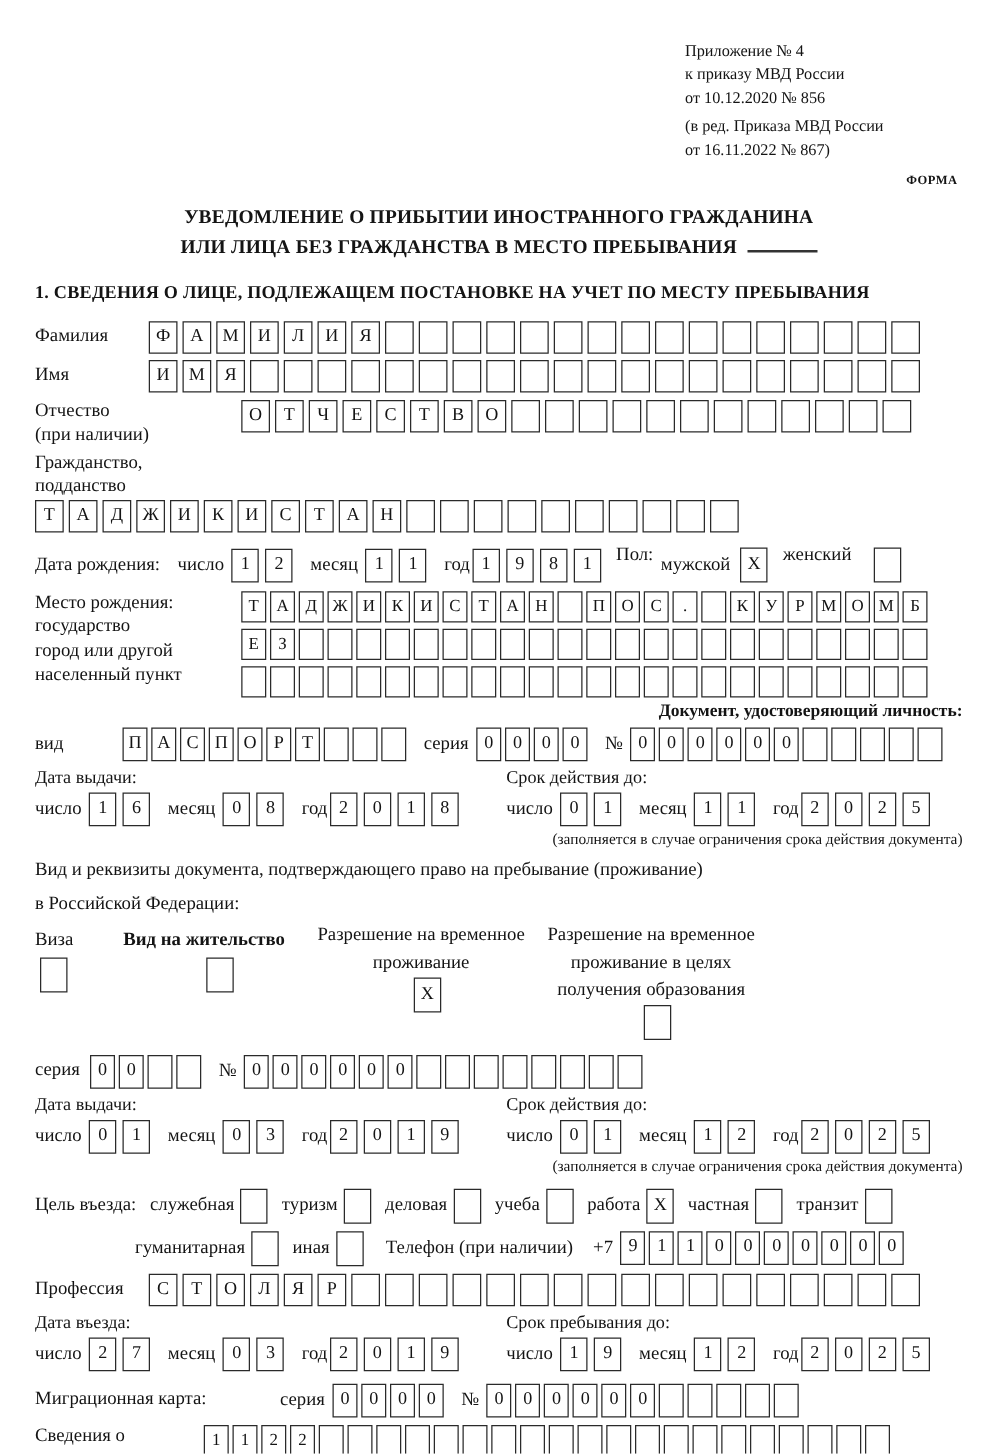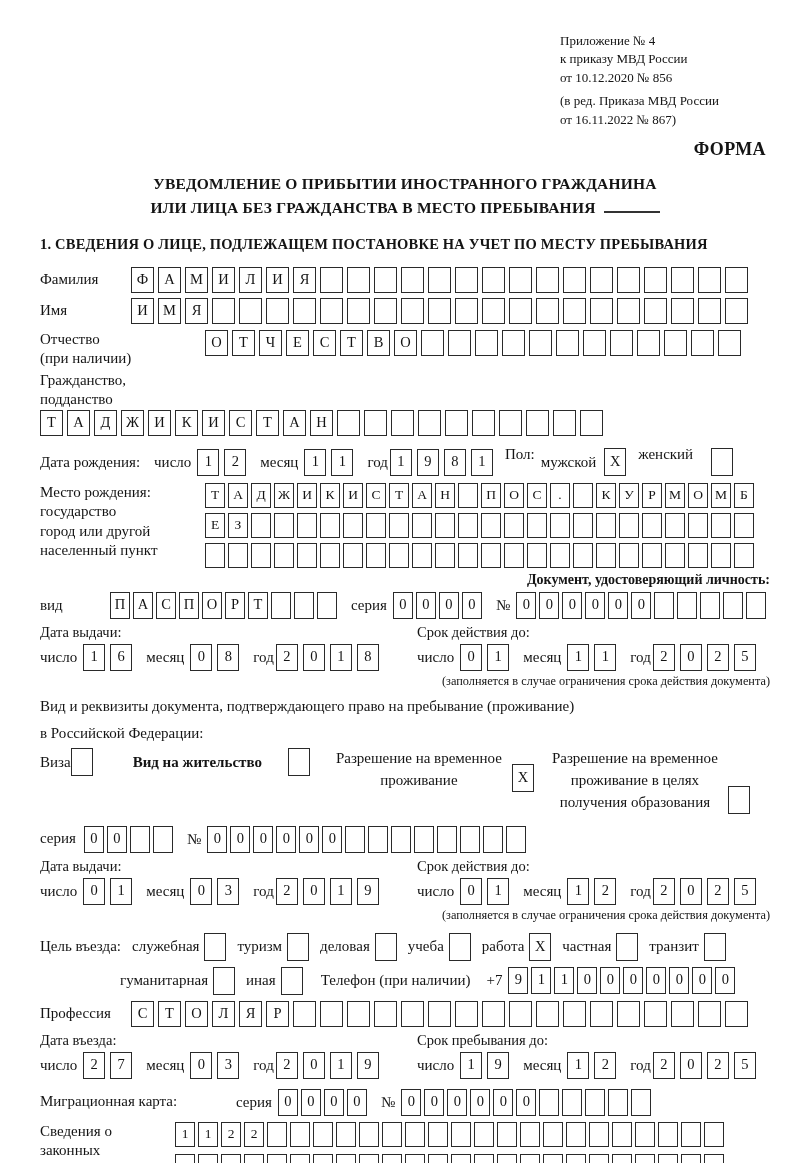--- a/index.html
+++ b/index.html
@@ -1,24 +1,24 @@
 <!DOCTYPE html>
 <html><head>
 <meta charset="utf-8">
 <style>
   html,body{margin:0;padding:0;background:#ffffff;}
   .page{
     position:relative;width:800px;height:1163px;box-sizing:border-box;
-    padding:32px 30px 0 40px;background:#fff;color:#141414;
+    padding:32px 30px 0 28px;background:#fff;color:#141414;
     font-family:"Liberation Serif","DejaVu Serif",serif;font-size:15px;
     overflow:hidden;
   }
   .annex{margin-left:520px;font-size:13px;line-height:1.42;}
   .amend{margin-top:5px;}
-  .forma{text-align:right;font-weight:bold;margin-top:10px;letter-spacing:.4px;padding-right:4px;font-size:18px;}
+  .forma{text-align:right;font-weight:bold;margin-top:10px;letter-spacing:.4px;padding-right:4px;font-size:10px;}
   .title{text-align:center;font-weight:bold;margin-top:12px;font-size:15.5px;line-height:1.5;letter-spacing:.2px;}
   .blank-line{display:inline-block;width:56px;border-bottom:2px solid #333;margin-left:8px;vertical-align:baseline;}
   .sec1{font-weight:bold;margin-top:17px;font-size:14.5px;letter-spacing:.2px;}
 
   .row{display:flex;align-items:flex-start;margin-top:7px;}
   .row.vcenter{align-items:center;}
   .lbl{flex:none;line-height:1.3;}
   .w70{width:70px;}.w91{width:91px;}.w135{width:135px;}.w140{width:140px;}.w165{width:165px;}.w170{width:170px;}
   .mt2{margin-top:2px;flex-direction:column;}.mt4{margin-top:4px;}.mt5{margin-top:5px;}.mt6{margin-top:6px;}.mt10{margin-top:10px;}.mt12{margin-top:12px;}.mt14{margin-top:14px;}
 
@@ -41,21 +41,21 @@
 
   .date-pair{display:flex;margin-top:5px;}
   .gleft{width:345px;flex:none;}
   .gright{margin-left:32px;flex:none;}
   .dhead{font-size:14.5px;}
   .dfields{display:flex;align-items:center;margin-top:3px;}
   .note-right{text-align:right;font-size:12.3px;margin-top:3px;}
   .para{margin-top:7px;line-height:1.35;}
 
   .opts{align-items:flex-start;margin-top:5px;}
-  .opt{display:flex;align-items:flex-end;}
+  .opt{display:flex;align-items:center;flex-direction:column;}
   .olbl{line-height:28px;flex:none;}
   .olines{text-align:center;line-height:1.45;flex:none;}
   .mlbox{margin-left:10px;}
   .ml8{margin-left:8px;}.ml12{margin-left:12px;}.ml18{margin-left:18px;}.ml26{margin-left:26px;}.ml40{margin-left:40px;font-weight:bold;}
 
   .pitem{display:flex;align-items:center;margin-left:11px;}
   .pitem .plbl{margin-right:5px;}
   .purpose2{padding-left:80px;}
   .sexlbl{margin:0 6px 16px 12px;flex:none;}
   .prefix{margin:0 6px 0 10px;flex:none;}

